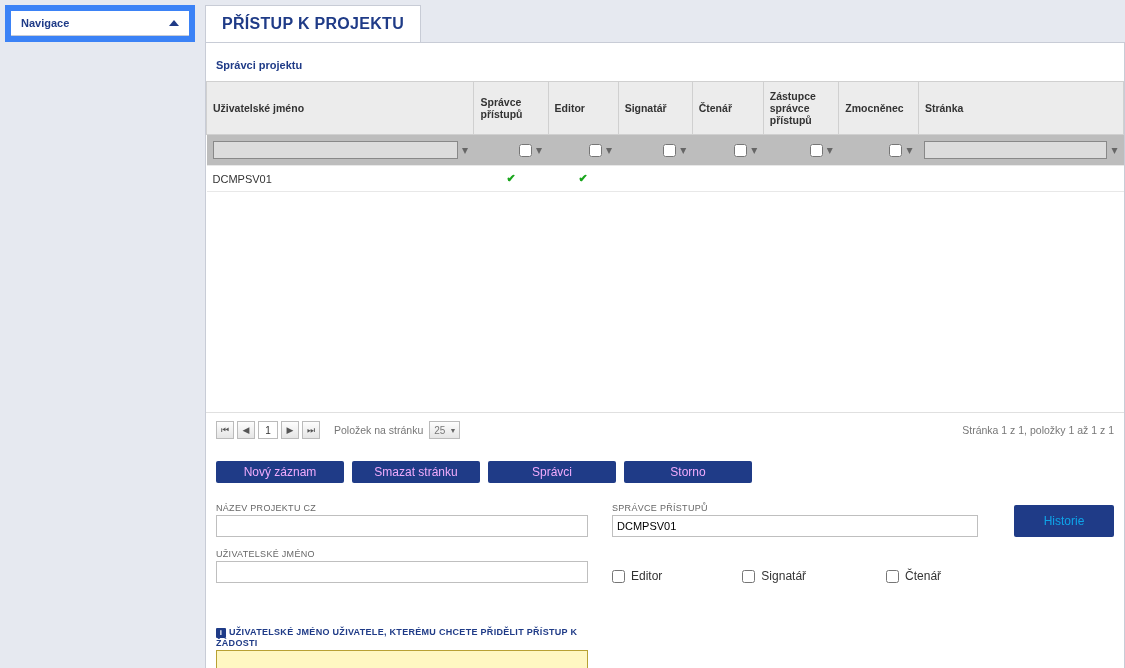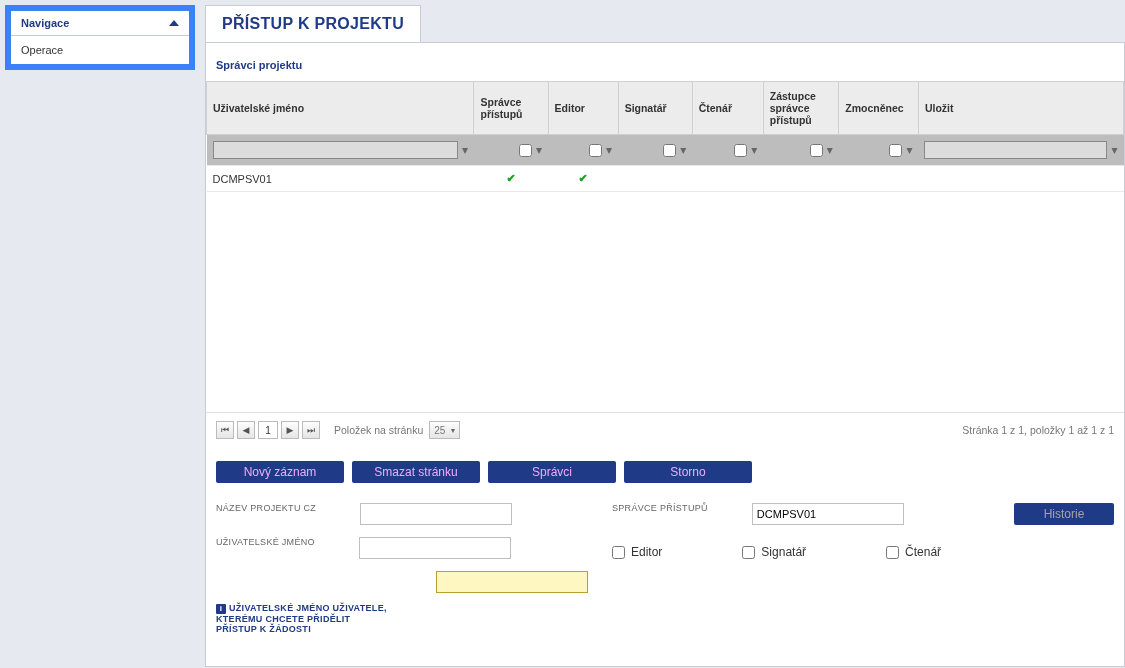--- a/index.html
+++ b/index.html
@@ -149,41 +149,41 @@
     height: 22px;
     background: #1f3b87;
     color: #f0abfc;
     border: none;
     font-size: 12px;
     cursor: pointer;
     border-radius: 2px;
   }
   .form-area { padding: 14px 10px 18px 10px; }
   .form-row { display: flex; gap: 24px; align-items: flex-end; margin-bottom: 12px; }
-  .form-group { display: flex; flex-direction: row; gap: 44px; }
+  .form-group { display: flex; flex-direction: column; }
   .form-label {
     font-size: 9px;
     letter-spacing: 0.3px;
     color: #666;
     margin-bottom: 2px;
   }
   .form-label.req { color: #1f3b87; font-weight: bold; margin-top: 32px; }
   .text-input {
     height: 22px;
     border: 1px solid #bfbfbf;
     background: #fff;
     padding: 0 4px;
     font-size: 11px;
   }
   .text-input.yellow { background: #fff7c2; border: 1px solid #b8a133; }
   .hist-btn {
     width: 100px;
-    height: 22px;
+    height: 32px;
     background: #1f3b87;
-    color: #a3a3a3;
+    color: #0ea5e9;
     border: none;
     font-size: 12px;
     cursor: pointer;
     border-radius: 2px;
   }
   .check-line { display: flex; gap: 80px; padding-top: 2px; }
   .check-item { display: flex; align-items: center; gap: 6px; font-size: 12px; color: #333; }
   .chevron {
     width: 0; height: 0;
     border-left: 5px solid transparent;
@@ -210,23 +210,20 @@
 </style>
 </head>
 <body>
 
 <div class="layout">
   <div class="side-col">
     <div class="nav-panel">
       <div class="nav-header">
         <span>Navigace</span>
         <span class="chevron"></span>
-      </div>
-      <div class="nav-item">
-        <span>Operace</span>
       </div>
     </div>
   </div>
 
   <div class="main-col">
     <div class="tab-bar">
       <div class="tab">
         <span>PŘÍSTUP K PROJEKTU</span>
       </div>
     </div>
@@ -237,21 +234,21 @@
       <table class="grid">
         <thead>
           <tr>
             <th class="col-user">Uživatelské jméno</th>
             <th class="col-flag center">Správce přístupů</th>
             <th class="col-flag center">Editor</th>
             <th class="col-flag center">Signatář</th>
             <th class="col-flag center">Čtenář</th>
             <th class="col-flag center">Zástupce správce přístupů</th>
             <th class="col-flag center">Zmocněnec</th>
-            <th class="col-last">Uložit</th>
+            <th class="col-last">Stránka</th>
           </tr>
           <tr class="filter-row">
             <td>
               <div class="filter-cell">
                 <input class="filter-input" style="">
                 <span class="filter-icon">▾</span>
               </div>
             </td>
             <td>
                 <div class="filter-cell">

